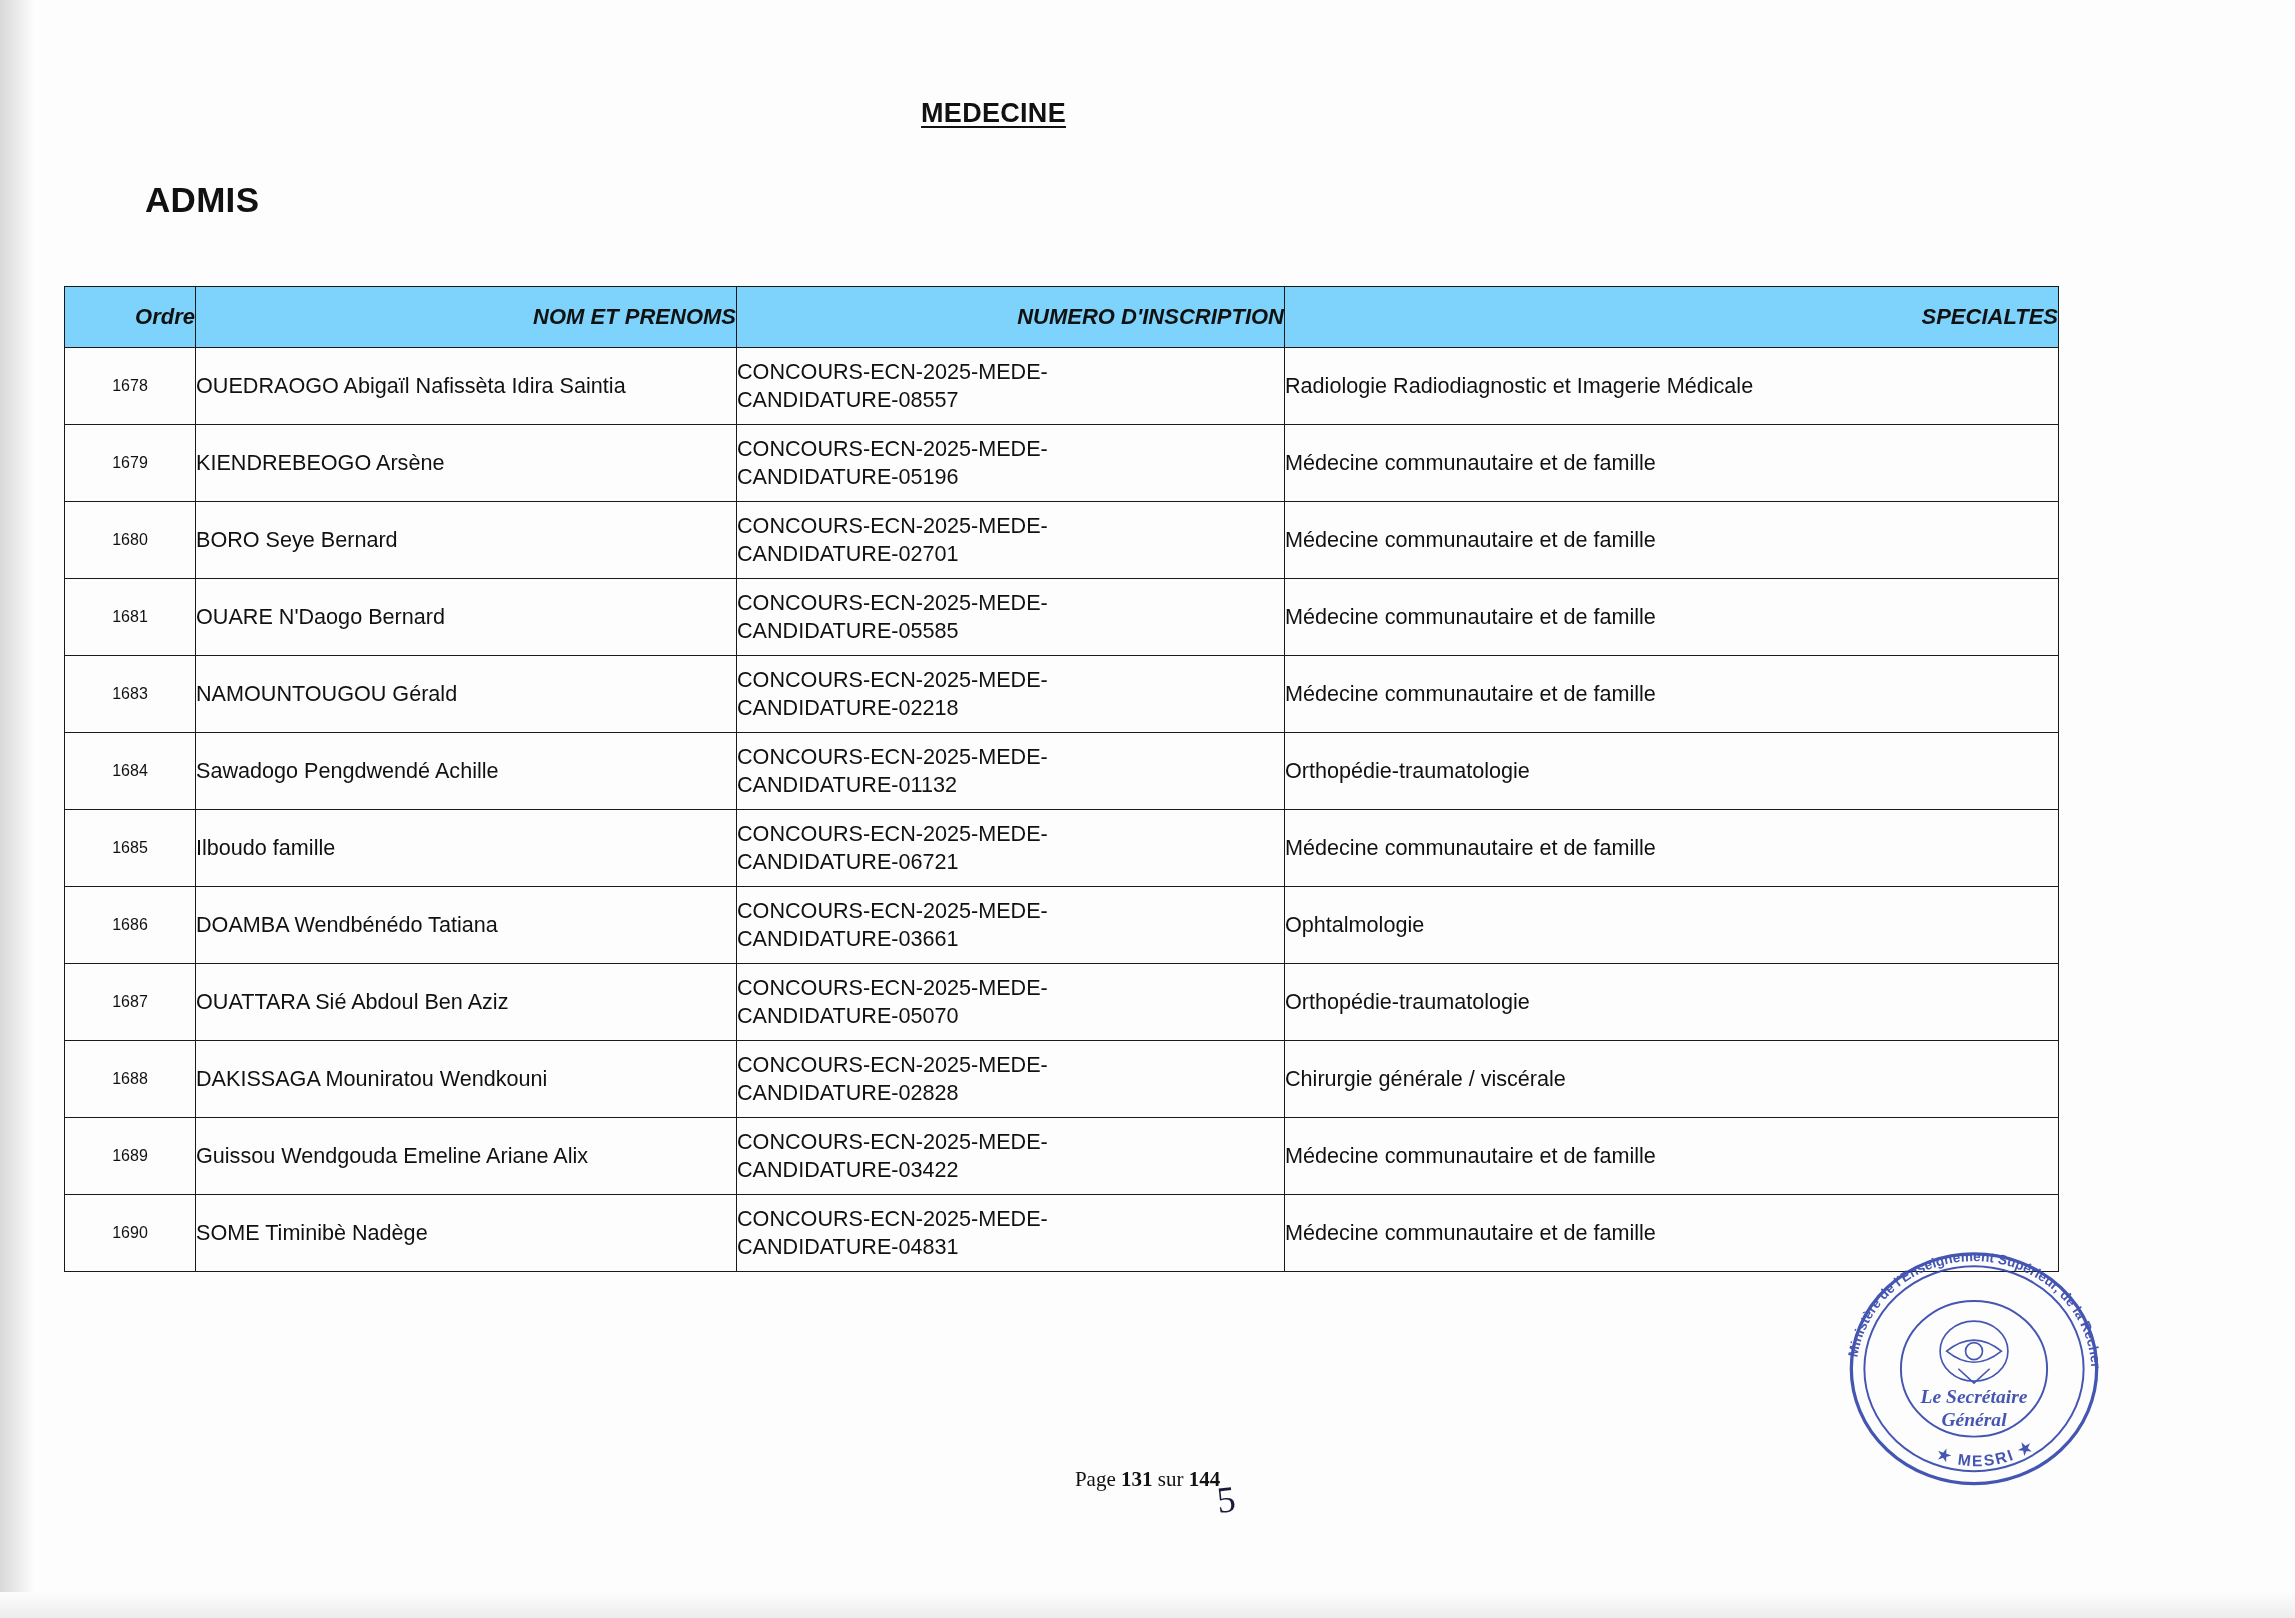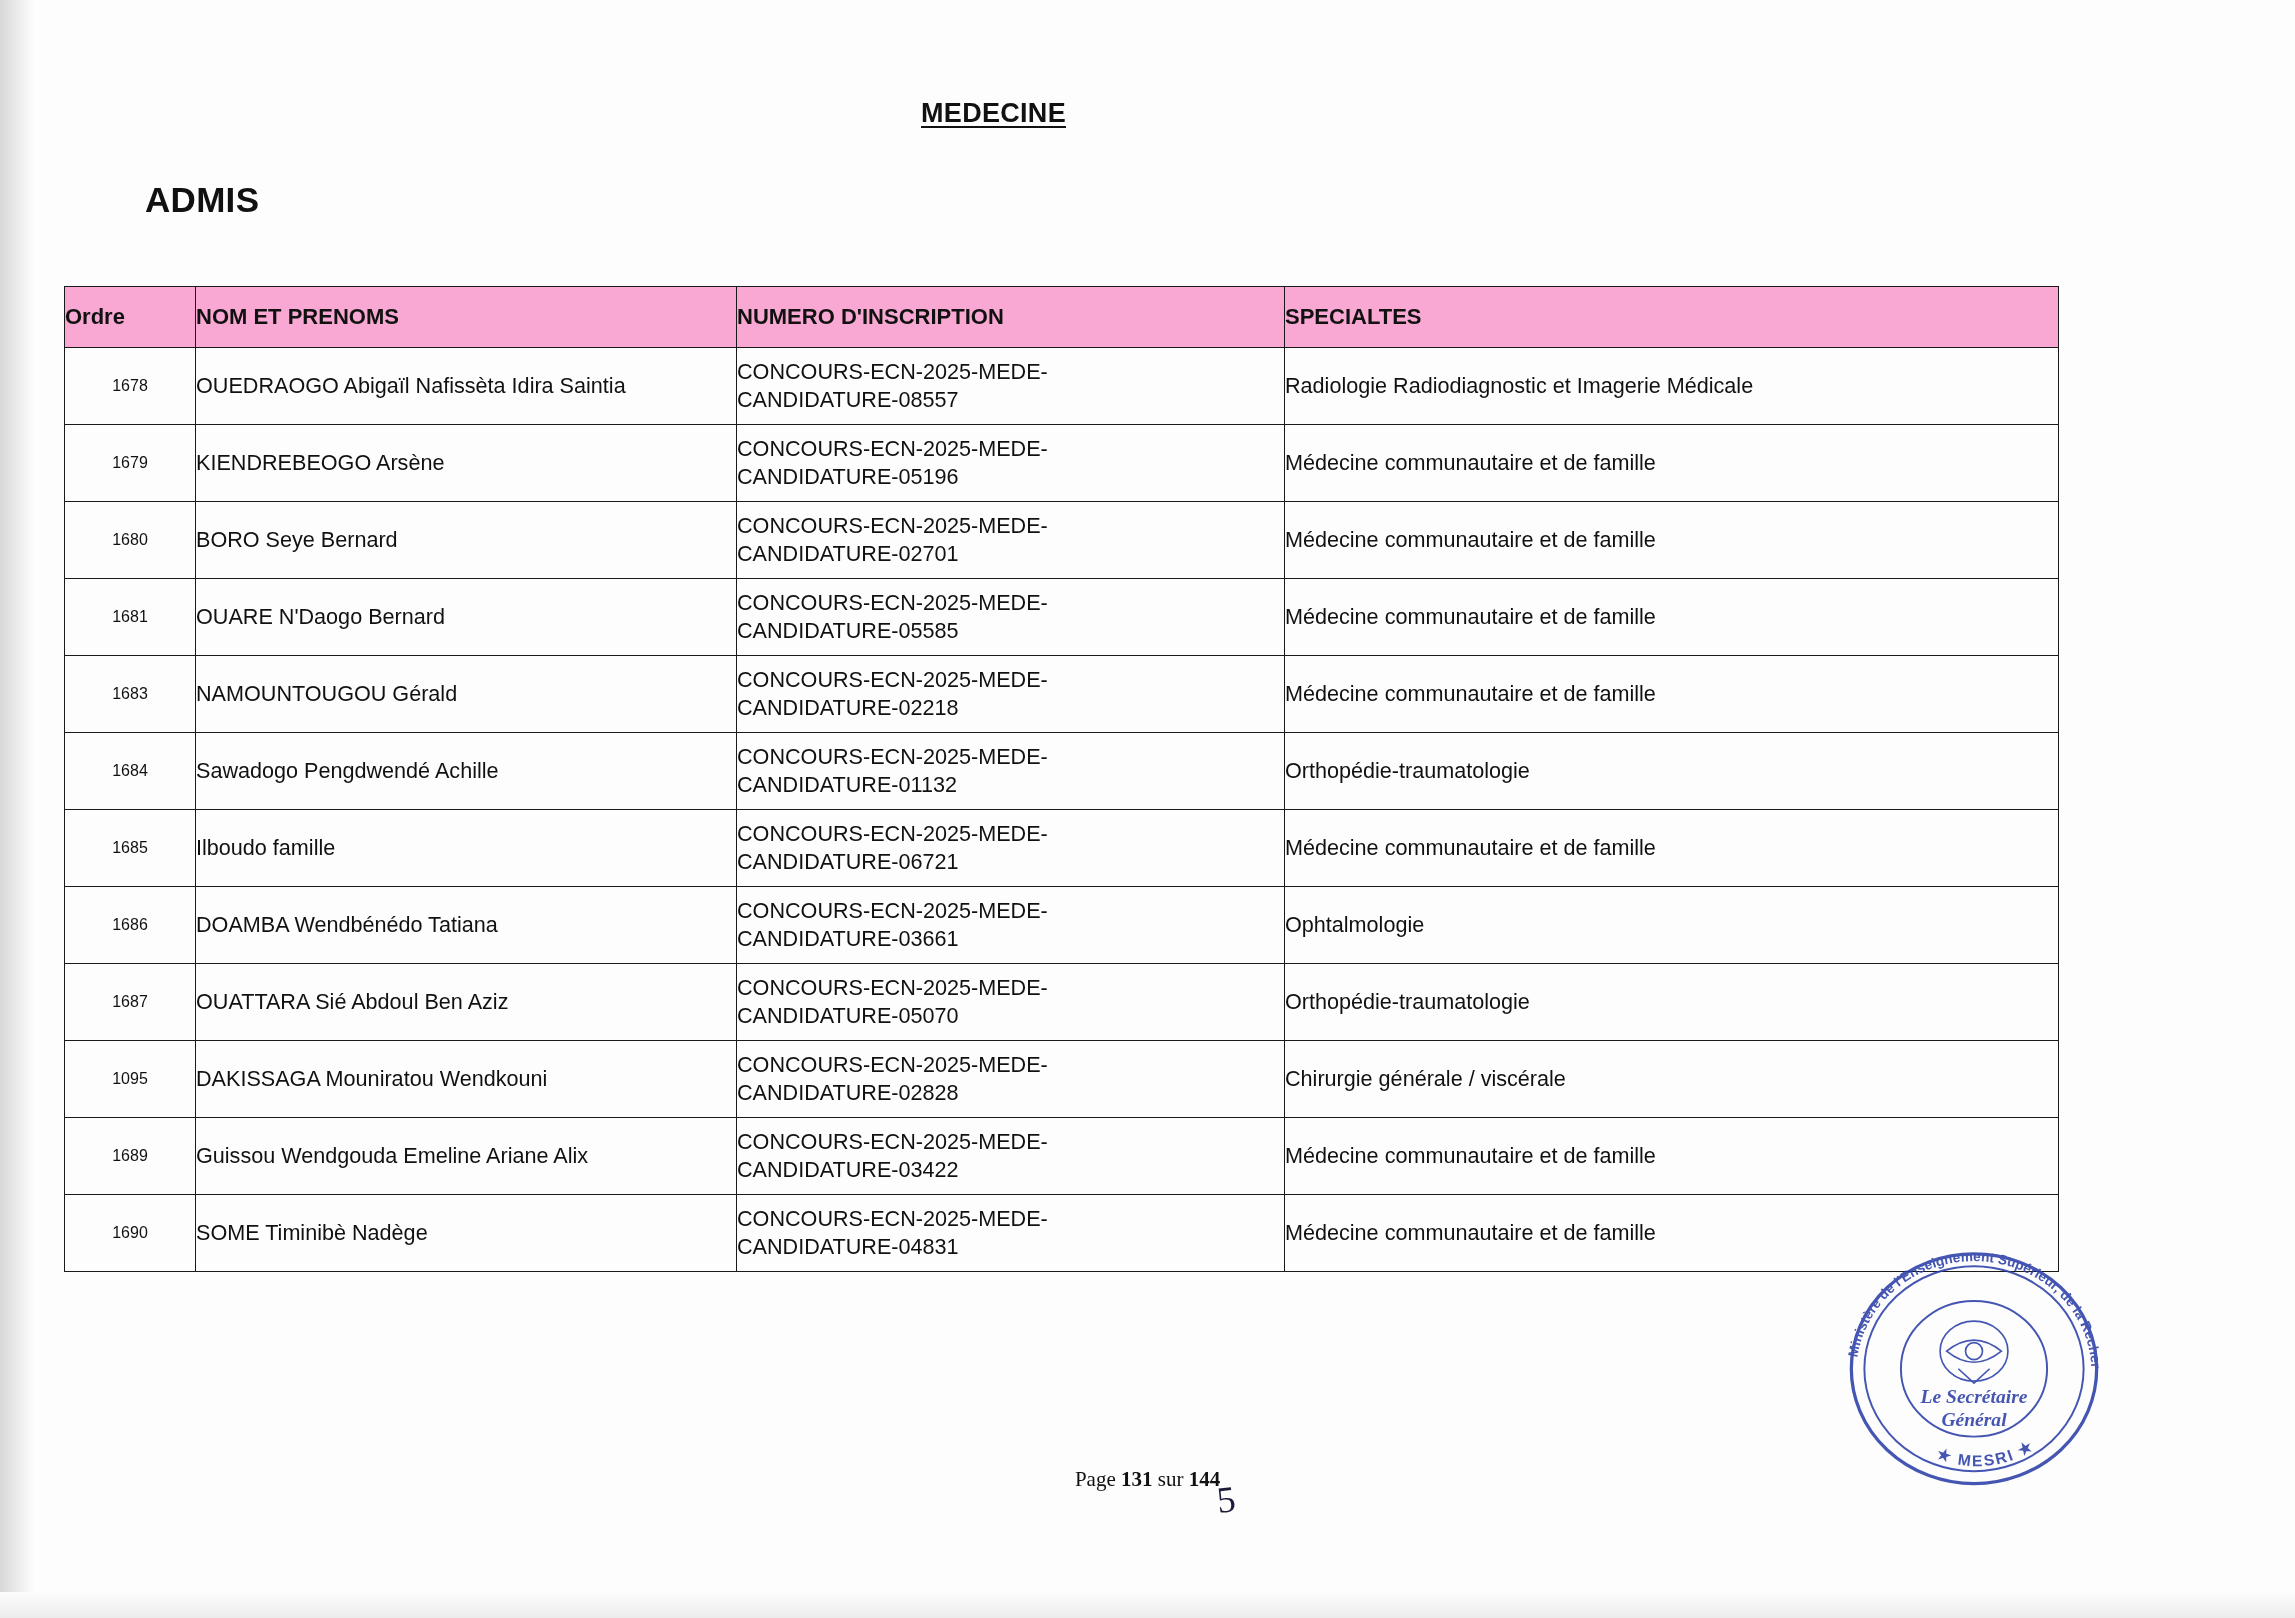--- a/index.html
+++ b/index.html
@@ -73,25 +73,26 @@
     table-layout: fixed;
   }
   table.admis th,
   table.admis td {
     border: 1.3px solid #1a1a1a;
     padding: 0;
     vertical-align: middle;
   }
 
   thead th {
-    background: #f9a8d4;
+    background: #7dd3fc;
     height: 60px;
     font-size: 22px;
+    font-style: italic;
     font-weight: bold;
-    text-align: left;
+    text-align: right;
   }
 
   col.c-ordre { width: 131px; }
   col.c-nom { width: 541px; }
   col.c-num { width: 548px; }
   col.c-spec { width: 774px; }
 
   tbody td {
     height: 76px;
     font-size: 21.6px;
@@ -252,21 +253,21 @@
         <tr>
           <td class="ordre">1687</td>
           <td class="nom">OUATTARA  Sié Abdoul Ben Aziz</td>
           <td class="num">
             <span>CONCOURS-ECN-2025-MEDE-</span>
             <span class="num-line2">CANDIDATURE-05070</span>
           </td>
           <td class="spec">Orthopédie-traumatologie</td>
         </tr>
         <tr>
-          <td class="ordre">1095</td>
+          <td class="ordre">1688</td>
           <td class="nom">DAKISSAGA Mouniratou Wendkouni</td>
           <td class="num">
             <span>CONCOURS-ECN-2025-MEDE-</span>
             <span class="num-line2">CANDIDATURE-02828</span>
           </td>
           <td class="spec">Chirurgie générale / viscérale</td>
         </tr>
         <tr>
           <td class="ordre">1689</td>
           <td class="nom">Guissou  Wendgouda Emeline Ariane Alix</td>

